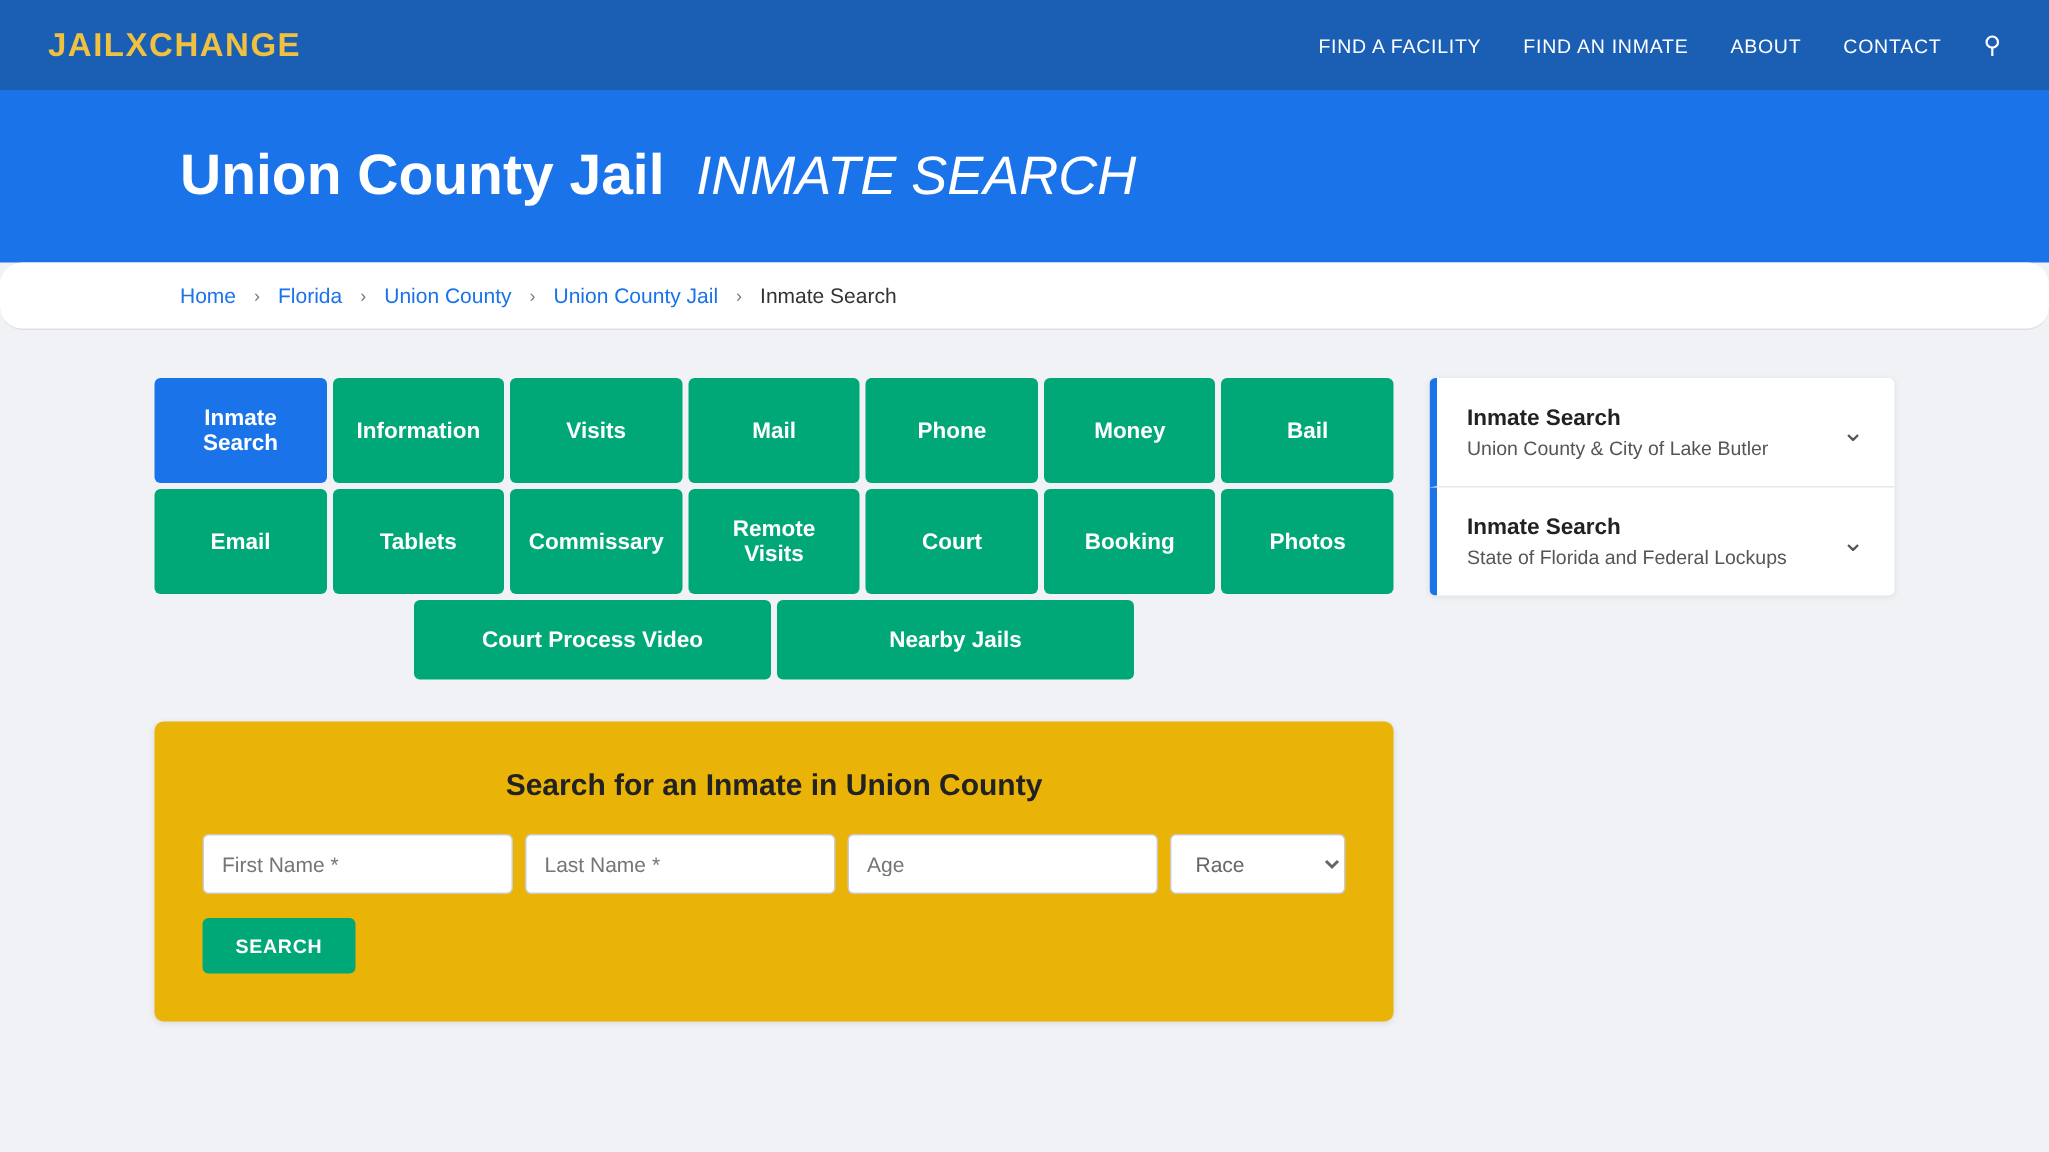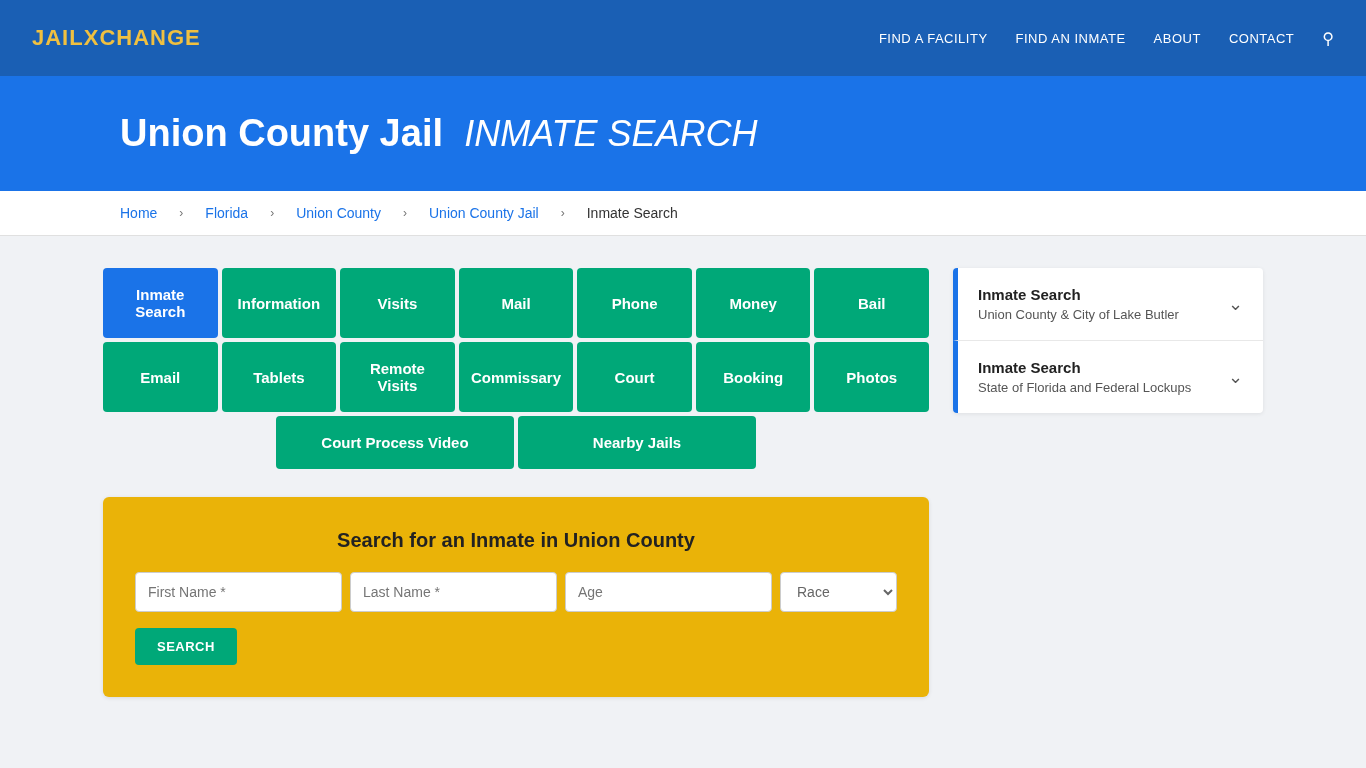--- a/index.html
+++ b/index.html
@@ -5,21 +5,21 @@
     * { box-sizing: border-box; margin: 0; padding: 0; }
     body { font-family: Arial, sans-serif; background: #f0f2f5; color: #333; }
 
     
     nav {
       background: #1a5fb4;
       display: flex;
       align-items: center;
       justify-content: space-between;
       padding: 0 32px;
-      height: 76px;
+      height: 60px;
     }
     .nav-logo {
       font-size: 22px;
       font-weight: 900;
       color: #fff;
       letter-spacing: 1px;
     }
     .nav-logo span { color: #f0c040; }
     .nav-links {
       display: flex;
@@ -54,23 +54,24 @@
       font-weight: 400;
       font-size: 36px;
     }
 
     
     .breadcrumb {
       background: #fff;
       padding: 14px 32px 14px 120px;
       display: flex;
       align-items: center;
-      gap: 22px;
+      gap: 12px;
       font-size: 14px;
       border-bottom: 1px solid #e0e0e0;
+      border-radius: 15px;
     }
     .breadcrumb a { color: #1a73e8; text-decoration: none; }
     .breadcrumb .sep { color: #777; font-size: 12px; }
     .breadcrumb .current { color: #333; }
 
     
     .main-wrapper {
       max-width: 1200px;
       margin: 0 auto;
       padding: 32px 20px;
@@ -238,22 +239,22 @@
         <button class="tab-btn">Information</button>
         <button class="tab-btn">Visits</button>
         <button class="tab-btn">Mail</button>
         <button class="tab-btn">Phone</button>
         <button class="tab-btn">Money</button>
         <button class="tab-btn">Bail</button>
       </div>
       <div class="tabs-row">
         <button class="tab-btn">Email</button>
         <button class="tab-btn">Tablets</button>
+        <button class="tab-btn">Commissary</button>
         <button class="tab-btn">Remote Visits</button>
-        <button class="tab-btn">Commissary</button>
         <button class="tab-btn">Court</button>
         <button class="tab-btn">Booking</button>
         <button class="tab-btn">Photos</button>
       </div>
       <div class="tabs-row-partial">
         <button class="tab-btn" style="flex: 0 0 calc(200% / 7 + 2px)">Court Process Video</button>
         <button class="tab-btn" style="flex: 0 0 calc(200% / 7 + 2px)">Nearby Jails</button>
       </div>
     </div>
 

